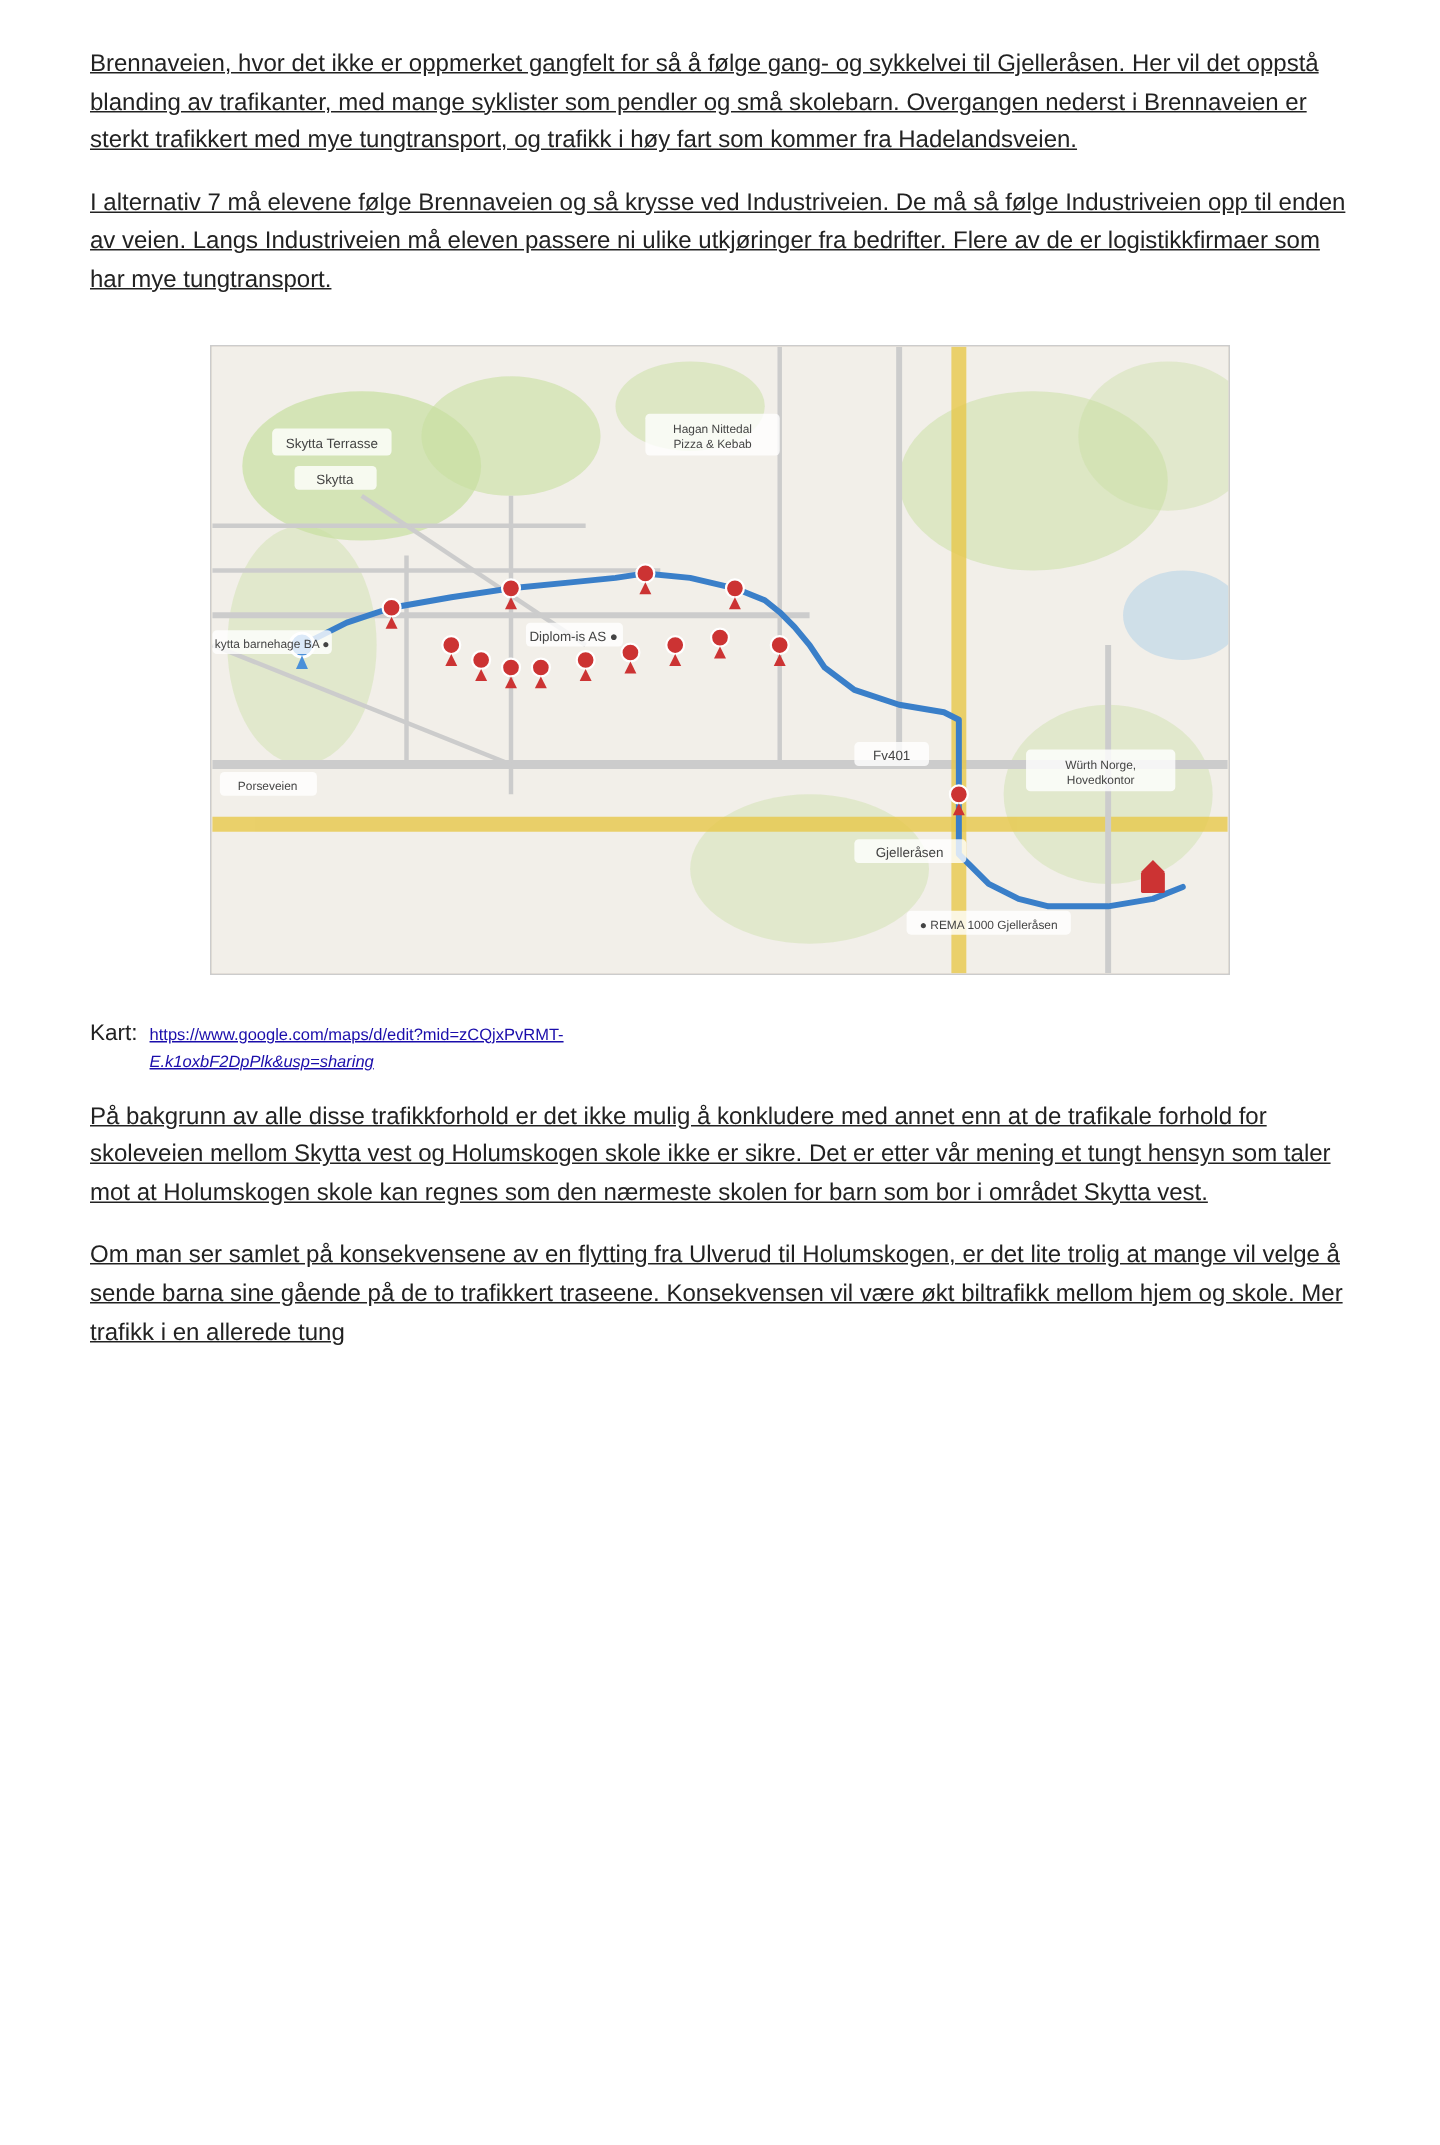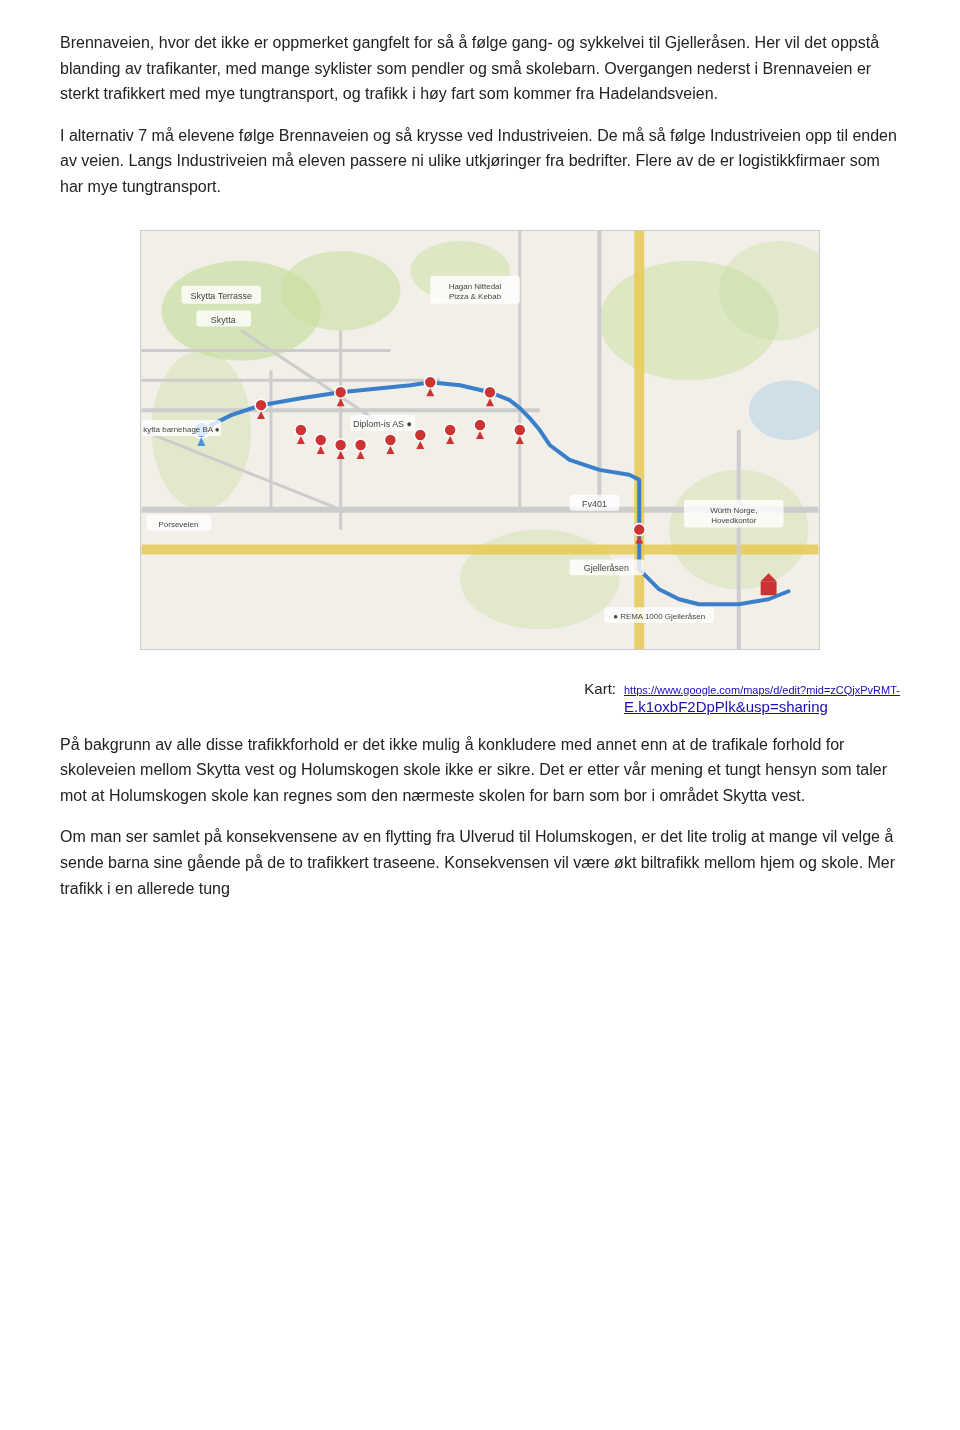--- a/index.html
+++ b/index.html
@@ -11,20 +11,21 @@
       font-family: Arial, sans-serif;
       font-size: 16px;
       color: #222;
       background: #fff;
       width: 960px;
       padding: 30px 60px;
     }
     .content-block {
       line-height: 1.6;
       margin-bottom: 16px;
+      text-decoration: underline;
     }
     .map-container {
       margin: 30px auto;
       width: 680px;
       height: 420px;
       background: #e8e0d0;
       border: 1px solid #ccc;
       position: relative;
       overflow: hidden;
     }
@@ -41,37 +42,37 @@
       top: 0; left: 0;
       width: 100%;
       height: 100%;
     }
     .caption-row {
       display: flex;
       flex-direction: row;
       align-items: flex-start;
       margin: 16px 0;
       gap: 8px;
-      justify-content: flex-end;
     }
     .caption-label {
       font-size: 15px;
       color: #222;
       white-space: nowrap;
     }
     .caption-link {
       font-size: 11px;
       color: #1a0dab;
       text-decoration: underline;
       word-break: break-all;
     }
     .caption-link-below {
-      font-size: 15px;
+      font-size: 11px;
       color: #1a0dab;
       text-decoration: underline;
+      font-style: italic;
     }
   </style>
 </head>
 <body>
 
 <p class="content-block">Brennaveien, hvor det ikke er oppmerket gangfelt for så å følge gang- og sykkelvei til Gjelleråsen. Her vil det oppstå blanding av trafikanter, med mange syklister som pendler og små skolebarn. Overgangen nederst i Brennaveien er sterkt trafikkert med mye tungtransport, og trafikk i høy fart som kommer fra Hadelandsveien.</p>
 
 <p class="content-block">I alternativ 7 må elevene følge Brennaveien og så krysse ved Industriveien. De må så følge Industriveien opp til enden av veien. Langs Industriveien må eleven passere ni ulike utkjøringer fra bedrifter. Flere av de er logistikkfirmaer som har mye tungtransport.</p>
 
 <div class="map-container">

